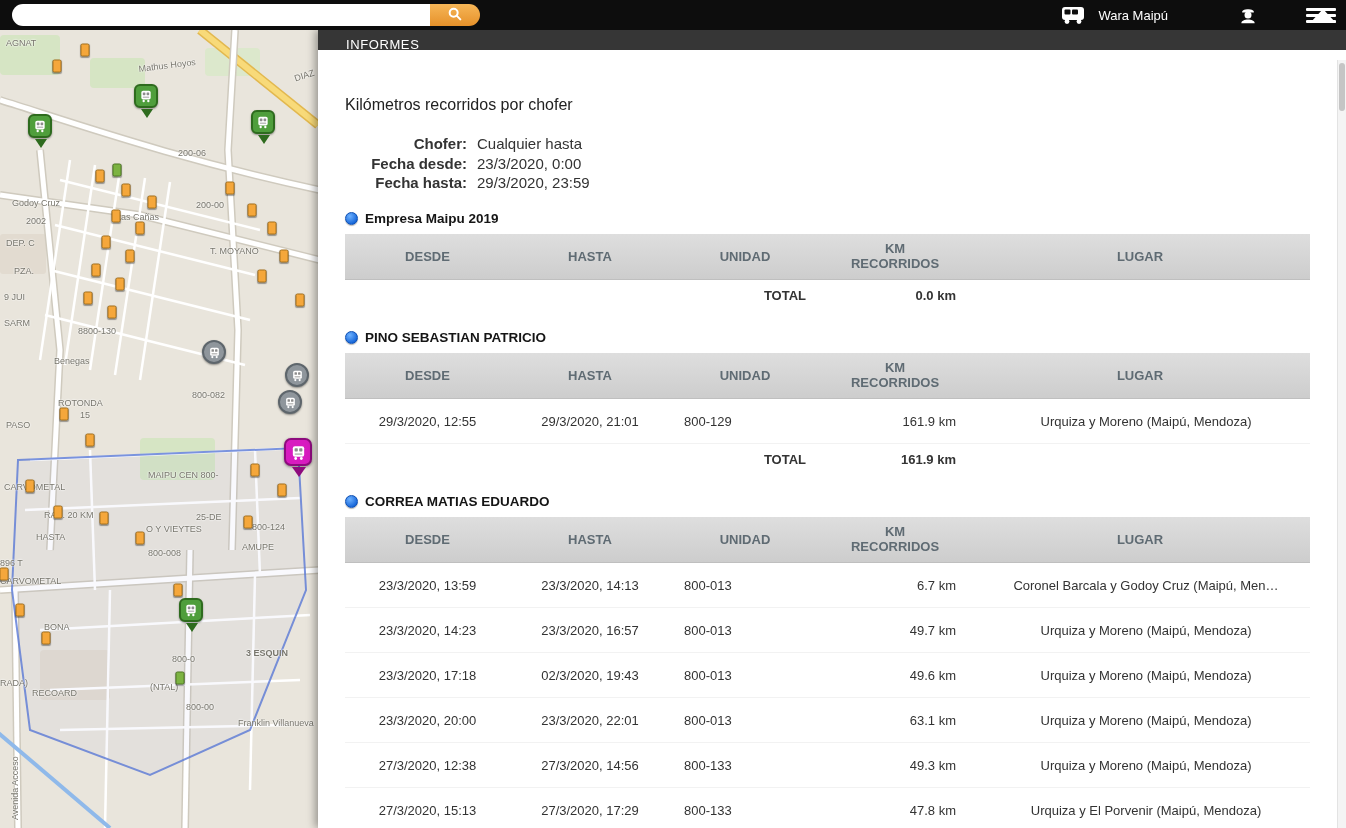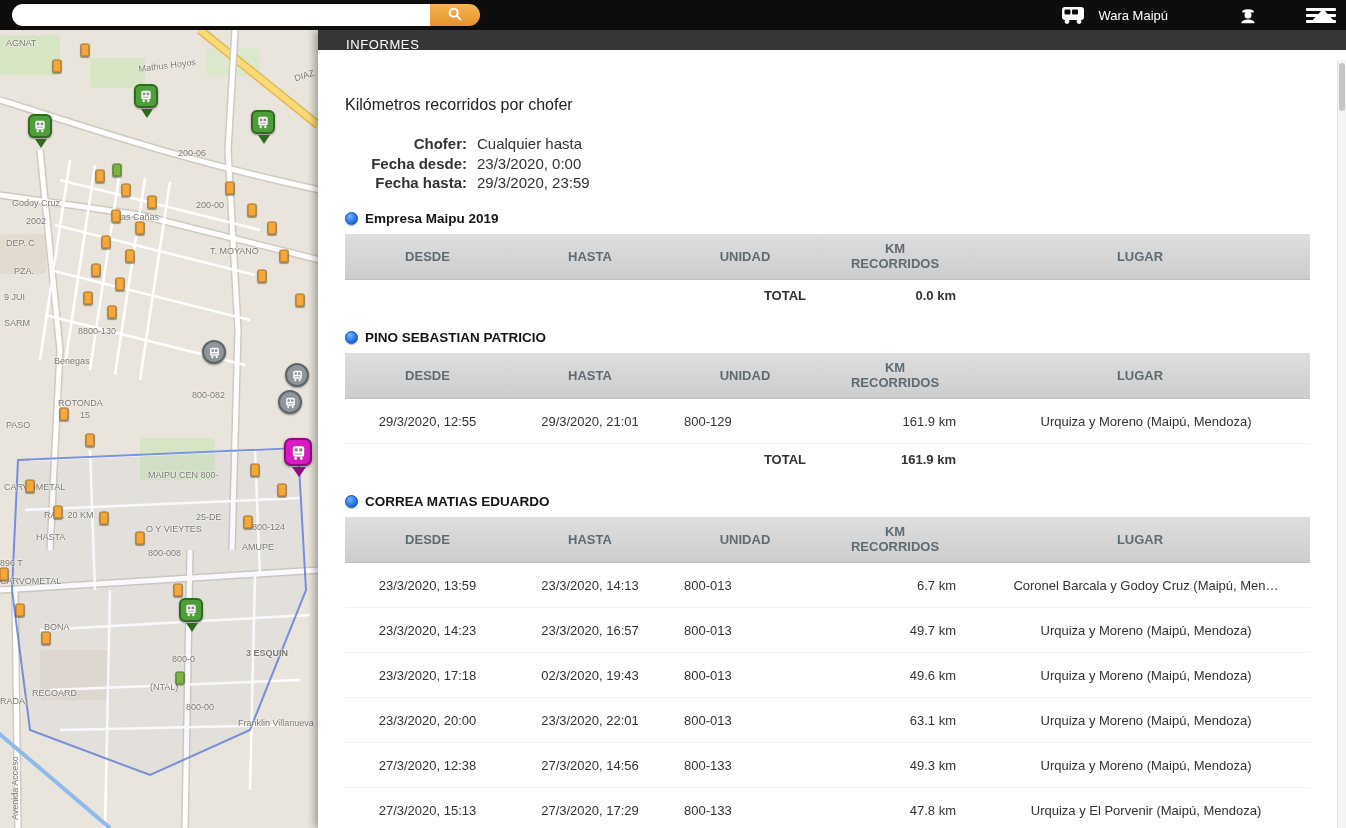--- a/index.html
+++ b/index.html
@@ -248,21 +248,21 @@
       <span class="map-label" style="left:146px;top:494px;">O Y VIEYTES</span>
       <span class="map-label" style="left:196px;top:482px;">25-DE</span>
       <span class="map-label" style="left:252px;top:492px;">800-124</span>
       <span class="map-label" style="left:242px;top:512px;">AMUPE</span>
       <span class="map-label" style="left:0px;top:528px;">896 T</span>
       <span class="map-label" style="left:0px;top:546px;">CARVOMETAL</span>
       <span class="map-label" style="left:148px;top:518px;">800-008</span>
       <span class="map-label" style="left:44px;top:592px;">BONA</span>
       <span class="map-label" style="left:172px;top:624px;">800-0</span>
       <span class="map-label" style="left:246px;top:618px;font-weight:bold;">3 ESQUIN</span>
-      <span class="map-label" style="left:0px;top:666px;">RADA)</span>
+      <span class="map-label" style="left:0px;top:648px;">RADA)</span>
       <span class="map-label" style="left:32px;top:658px;">RECOARD</span>
       <span class="map-label" style="left:150px;top:652px;">(NTAL)</span>
       <span class="map-label" style="left:186px;top:672px;">800-00</span>
       <span class="map-label" style="left:238px;top:688px;">Franklin Villanueva</span>
       <span class="map-label" style="left:10px;top:790px;transform:rotate(-90deg);">Avenida Acceso</span>
     </div>
   <div>
       <div class="marker bus-pin-green" style="left:41px;top:118px;">
         <span class="pin-body">
           <svg width="14" height="14" viewBox="0 0 24 24">

